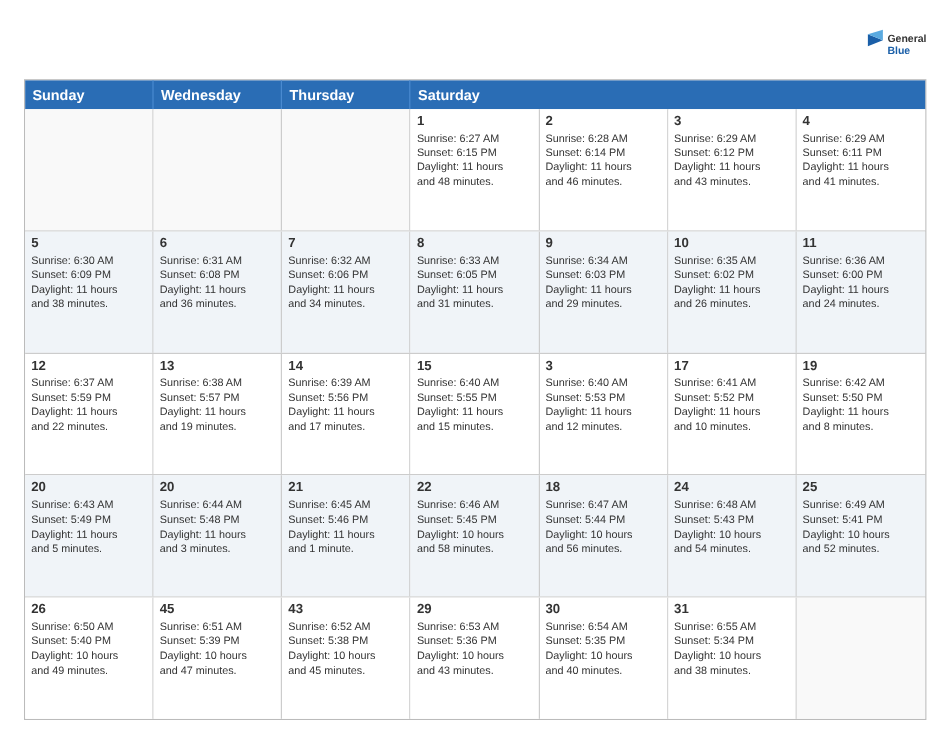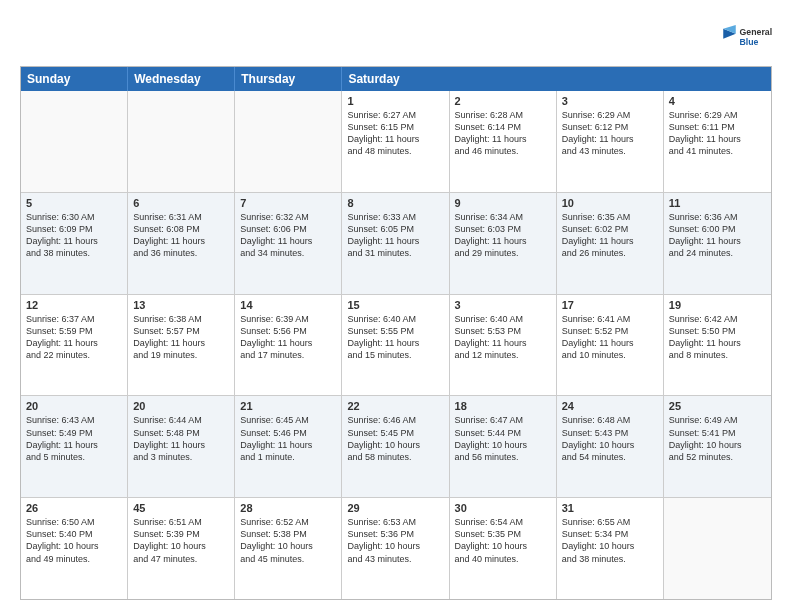--- a/index.html
+++ b/index.html
@@ -237,21 +237,21 @@
         <div class="cal-row">
           <div class="cal-cell">
             <div class="day-num">26</div>
             <div class="cell-text">Sunrise: 6:50 AM<br>Sunset: 5:40 PM<br>Daylight: 10 hours<br>and 49 minutes.</div>
           </div>
           <div class="cal-cell">
             <div class="day-num">45</div>
             <div class="cell-text">Sunrise: 6:51 AM<br>Sunset: 5:39 PM<br>Daylight: 10 hours<br>and 47 minutes.</div>
           </div>
           <div class="cal-cell">
-            <div class="day-num">28</div>
+            <div class="day-num">43</div>
             <div class="cell-text">Sunrise: 6:52 AM<br>Sunset: 5:38 PM<br>Daylight: 10 hours<br>and 45 minutes.</div>
           </div>
           <div class="cal-cell">
             <div class="day-num">29</div>
             <div class="cell-text">Sunrise: 6:53 AM<br>Sunset: 5:36 PM<br>Daylight: 10 hours<br>and 43 minutes.</div>
           </div>
           <div class="cal-cell">
             <div class="day-num">30</div>
             <div class="cell-text">Sunrise: 6:54 AM<br>Sunset: 5:35 PM<br>Daylight: 10 hours<br>and 40 minutes.</div>
           </div>

